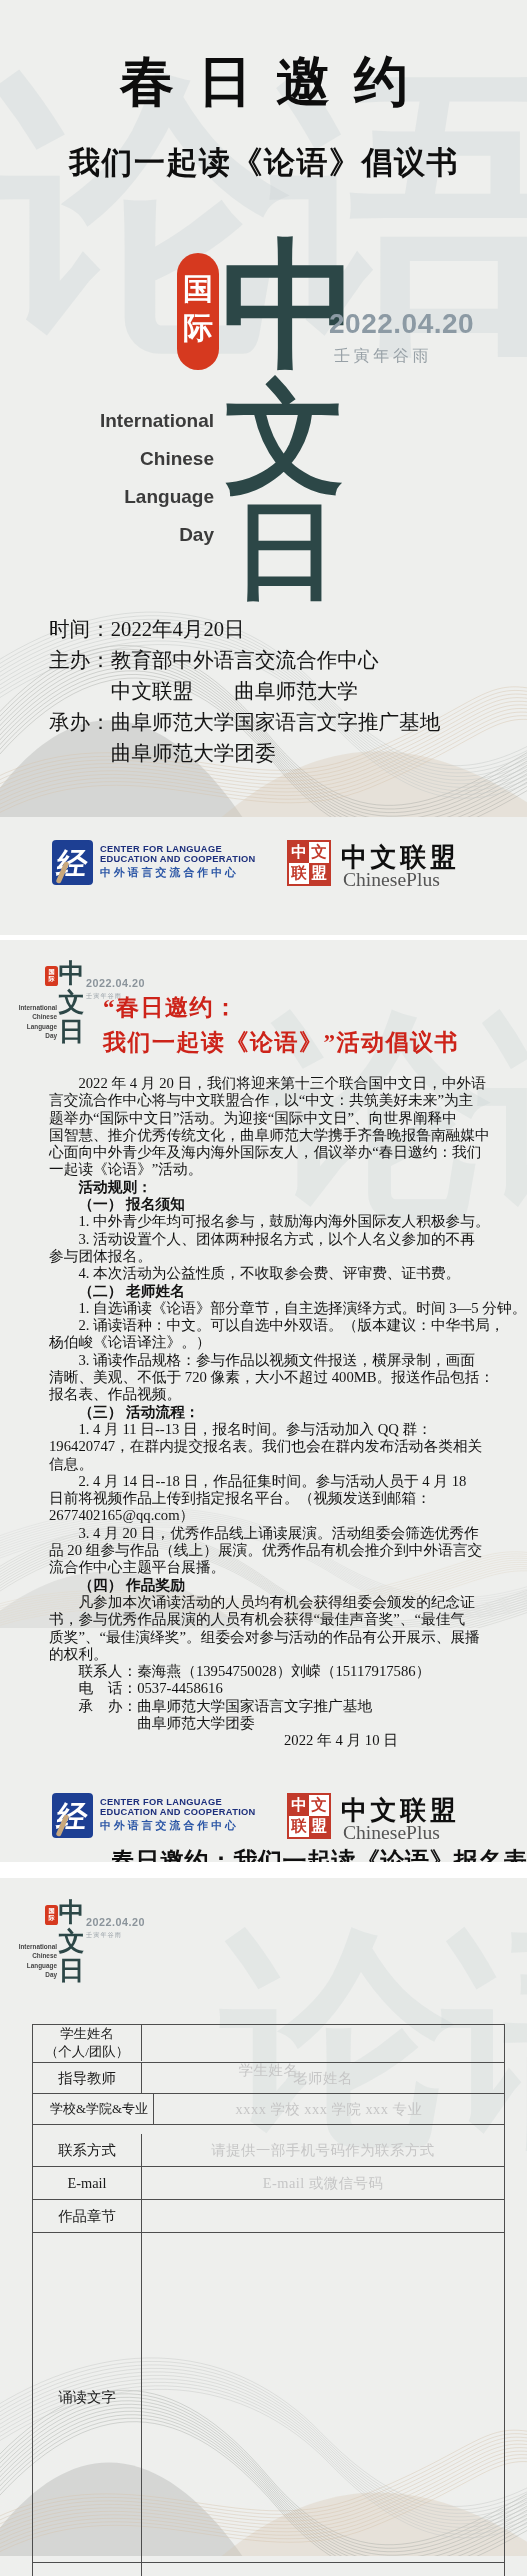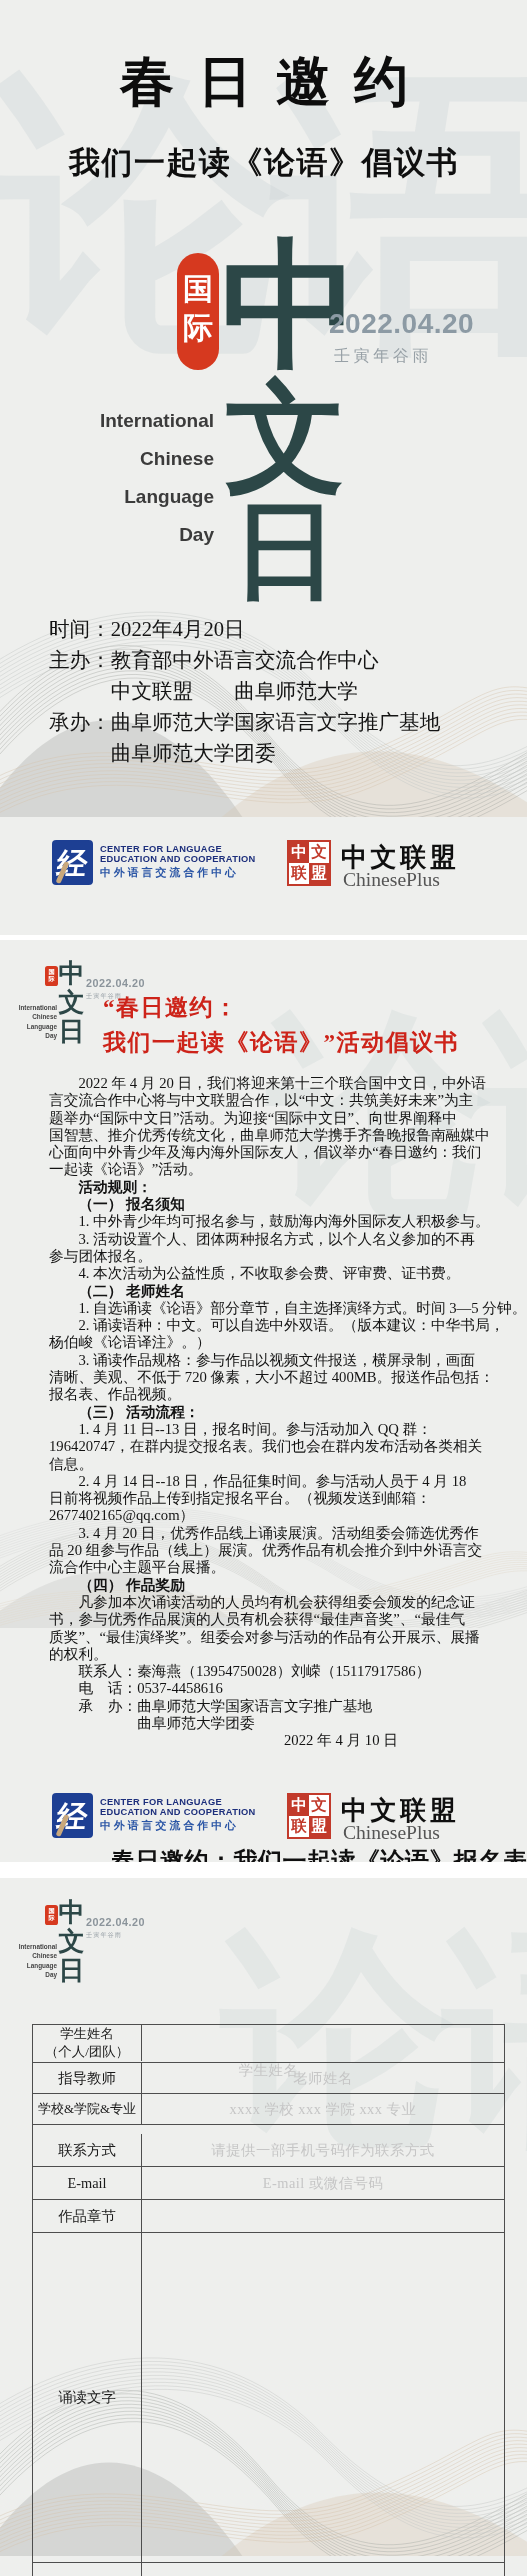--- a/index.html
+++ b/index.html
@@ -412,21 +412,21 @@
     <div class="frow" style="height:38px;flex-direction:column;">
       <div class="fl" style="font-size:13.4px;">学生姓名
 （个人/团队）</div>
       <div class="fv">学生姓名</div>
     </div>
     <div class="frow" style="height:31px;">
       <div class="fl">指导教师</div>
       <div class="fv">老师姓名</div>
     </div>
     <div class="frow" style="height:31px;">
-      <div class="fl" style="font-size:13px;">学校&amp;学院&amp;专业</div>
+      <div class="fl" style="font-size:13px;margin-left:12px;">学校&amp;学院&amp;专业</div>
       <div class="fv">xxxx 学校 xxx 学院 xxx 专业</div>
     </div>
     <div class="frow" style="height:33px;margin-top:9px;">
       <div class="fl">联系方式</div>
       <div class="fv">请提供一部手机号码作为联系方式</div>
     </div>
     <div class="frow" style="height:33px;">
       <div class="fl">E-mail</div>
       <div class="fv">E-mail 或微信号码</div>
     </div>

